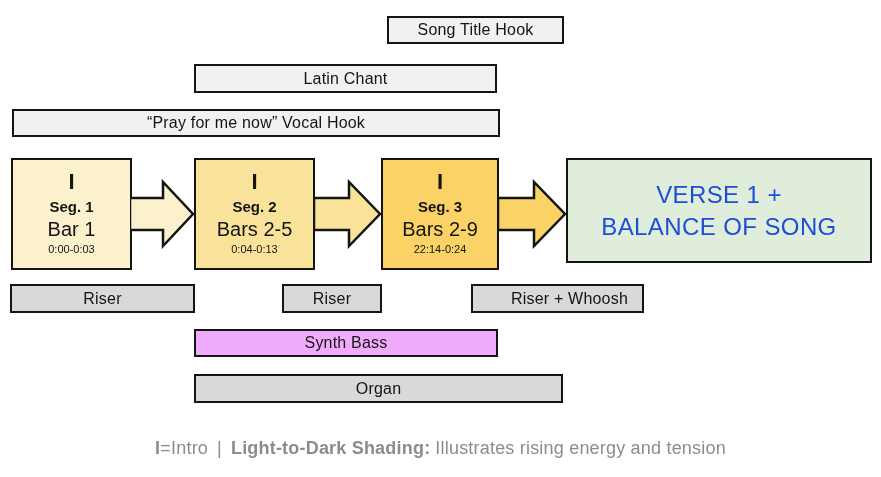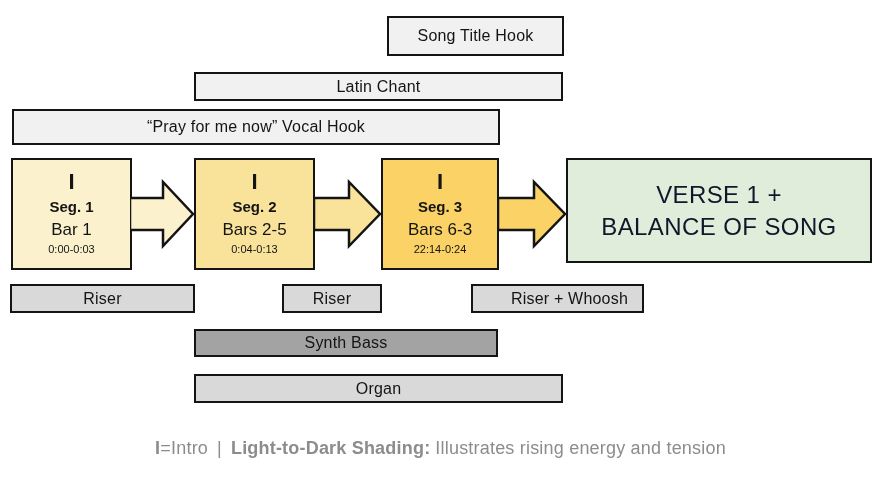--- a/index.html
+++ b/index.html
@@ -20,23 +20,23 @@
     display: flex;
     align-items: center;
     justify-content: center;
     font-size: 16px;
     color: #141414;
     letter-spacing: 0.2px;
     white-space: nowrap;
   }
 
   
-  #song-title-hook { left: 387px; top: 16px;  width: 177px; height: 40px; }
-  #latin-chant     { left: 194px; top: 72px;  width: 369px; height: 29px; }
-  #vocal-hook      { left: 12px;  top: 109px; width: 488px; height: 36px; }
+  #song-title-hook { left: 387px; top: 16px;  width: 177px; height: 28px; }
+  #latin-chant     { left: 194px; top: 64px;  width: 303px; height: 29px; }
+  #vocal-hook      { left: 12px;  top: 109px; width: 488px; height: 28px; }
 
   
   #riser-1      { left: 10px;  top: 284px; width: 185px; height: 29px; }
   #riser-2      { left: 282px; top: 284px; width: 100px; height: 29px; }
   #riser-whoosh { left: 471px; top: 284px; width: 173px; height: 29px; padding-left: 24px; }
   #synth-bass   { left: 194px; top: 329px; width: 304px; height: 28px; }
   #organ        { left: 194px; top: 374px; width: 369px; height: 29px; }
 
   .segment {
     position: absolute;
@@ -49,38 +49,38 @@
     justify-content: center;
     color: #141414;
     text-align: center;
   }
   #segment-1 { left: 11px;  width: 121px; }
   #segment-2 { left: 194px; width: 121px; }
   #segment-3 { left: 381px; width: 118px; }
 
   .seg-intro { font-size: 22px; font-weight: 600; line-height: 26px; }
   .seg-name  { font-size: 15px; font-weight: 700; line-height: 24px; text-align: center; }
-  .seg-bars  { font-size: 17px; line-height: 21px; }
+  .seg-bars  { font-size: 20px; line-height: 21px; }
   .seg-time  { font-size: 11px; line-height: 19px; }
 
   .arrow { position: absolute; top: 179px; height: 70px; }
   #arrow-1 { left: 130px; width: 65px; }
   #arrow-2 { left: 314px; width: 68px; }
   #arrow-3 { left: 498px; width: 69px; }
 
   #verse-box {
     position: absolute;
     left: 566px; top: 158px;
     width: 306px; height: 105px;
     border: 2px solid #141414;
     display: flex;
     flex-direction: column;
     align-items: center;
     justify-content: center;
-    color: #0f172a;
+    color: #1d4ed8;
     font-size: 24px;
     font-weight: 500;
     letter-spacing: 0.4px;
     line-height: 32px;
     text-align: center;
   }
 
   #legend {
     position: absolute;
     left: 0; top: 438px;
@@ -117,21 +117,21 @@
   </div>
   <div class="segment" id="segment-2" style="background-color: rgb(249, 227, 155);">
     <div class="seg-intro">I</div>
     <div class="seg-name">Seg. 2</div>
     <div class="seg-bars">Bars 2-5</div>
     <div class="seg-time">0:04-0:13</div>
   </div>
   <div class="segment" id="segment-3" style="background-color: rgb(251, 210, 101);">
     <div class="seg-intro">I</div>
     <div class="seg-name">Seg. 3</div>
-    <div class="seg-bars">Bars 6-3</div>
+    <div class="seg-bars">Bars 2-9</div>
     <div class="seg-time">22:14-0:24</div>
   </div>
 
   <svg class="arrow" id="arrow-1" viewBox="0 0 65 70" preserveAspectRatio="none">
     <polygon points="0,19 33,19 33,3 63,35 33,67 33,51 0,51" stroke="#141414" stroke-width="2.5" fill="#FBF1CD"></polygon>
   </svg>
   <svg class="arrow" id="arrow-2" viewBox="0 0 68 70" preserveAspectRatio="none">
     <polygon points="0,19 35,19 35,3 66,35 35,67 35,51 0,51" stroke="#141414" stroke-width="2.5" fill="#F9E39B"></polygon>
   </svg>
   <svg class="arrow" id="arrow-3" viewBox="0 0 69 70" preserveAspectRatio="none">
@@ -145,21 +145,21 @@
 
   <div class="bar" id="riser-1" style="background-color: rgb(217, 217, 217);">
     <span>Riser</span>
   </div>
   <div class="bar" id="riser-2" style="background-color: rgb(217, 217, 217);">
     <span>Riser</span>
   </div>
   <div class="bar" id="riser-whoosh" style="background-color: rgb(217, 217, 217);">
     <span>Riser + Whoosh</span>
   </div>
-  <div class="bar" id="synth-bass" style="background-color: #a3a3a3;">
+  <div class="bar" id="synth-bass" style="background-color: #f0abfc;">
     <span>Synth Bass</span>
   </div>
   <div class="bar" id="organ" style="background-color: rgb(217, 217, 217);">
     <span>Organ</span>
   </div>
 
   <div id="legend">
     <b>I</b><span>=Intro</span><span class="sep">|</span><b>Light-to-Dark Shading</b><b>:</b><span class="legend-rest">Illustrates rising energy and tension</span>
   </div>
 

